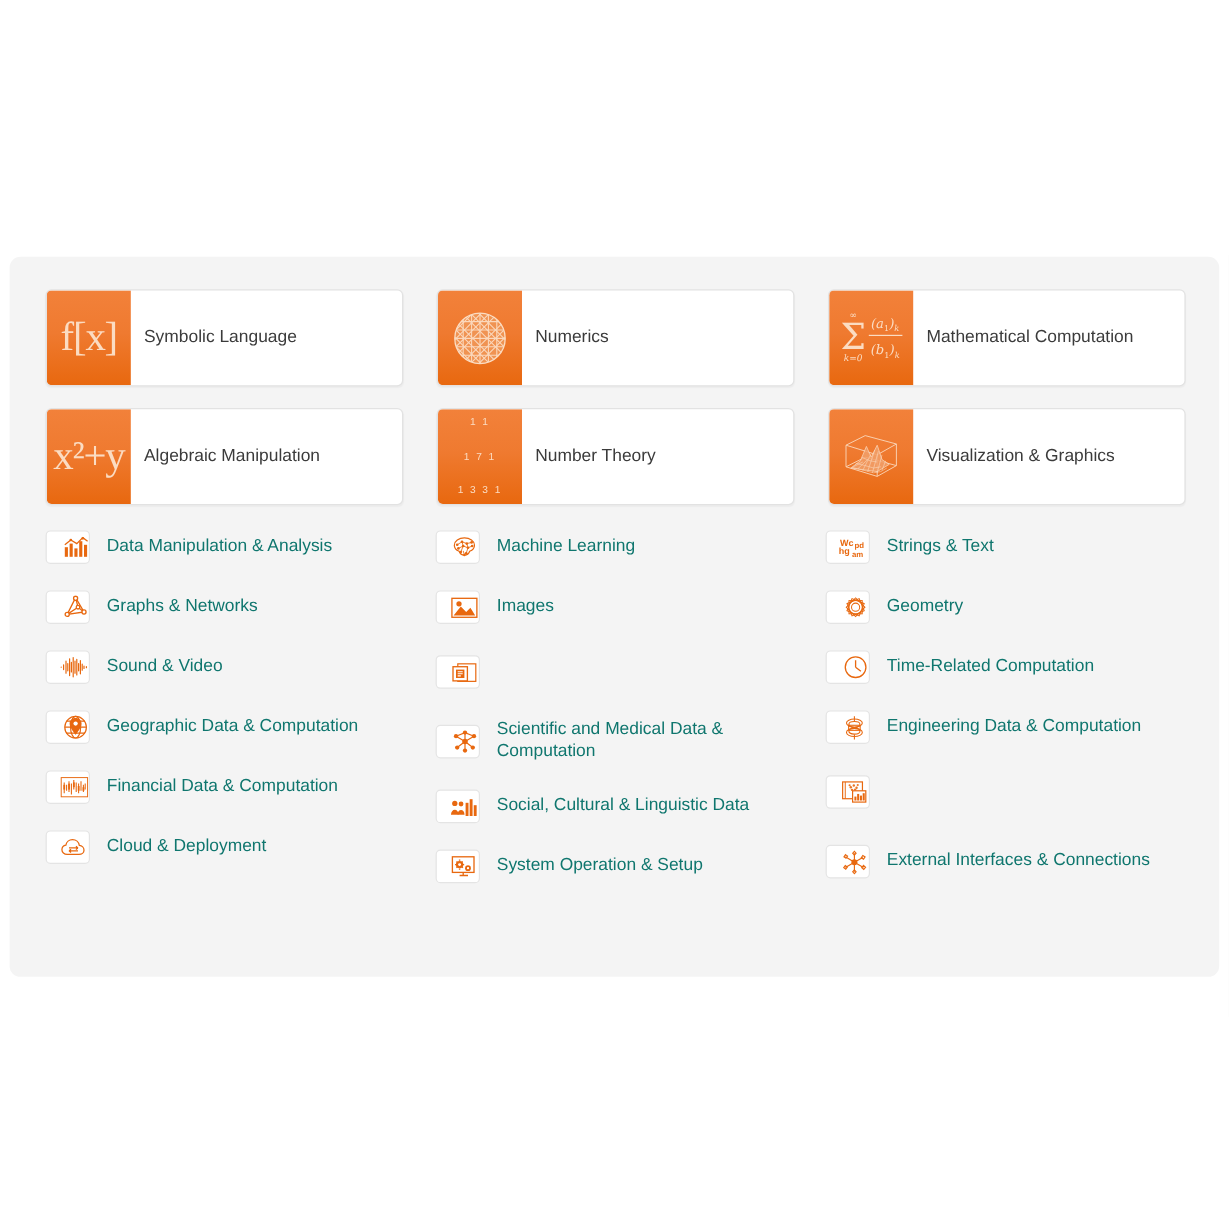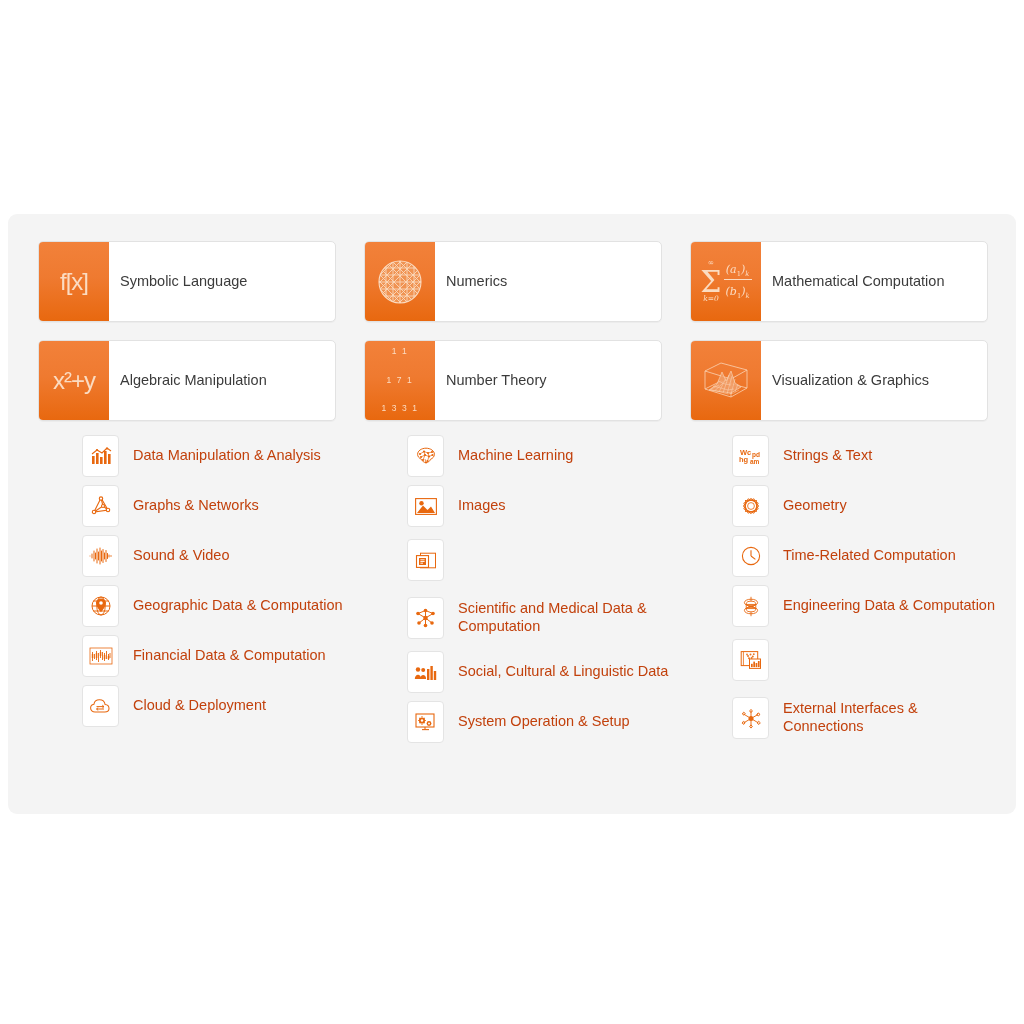--- a/index.html
+++ b/index.html
@@ -48,22 +48,22 @@
   }
   .tile-label{
     flex:1 1 auto;
     display:flex;align-items:center;
     padding-left:11px;padding-right:8px;
     font-size:14.5px;
     color:#3b3b3b;
     line-height:1.2;
   }
   .tile-icon .glyph{
-    font-size:24px;
-    font-family:Liberation Sans, sans-serif;
+    font-size:34px;
+    font-family:Liberation Serif, serif;
     color:#fbdcc2;
     letter-spacing:-1px;
     line-height:1;
   }
   
   .pascal{
     font-family:"Liberation Sans", sans-serif;
     font-size:8.5px;
     line-height:9.6px;
     color:#fbdcc2;
@@ -99,33 +99,32 @@
   .col{display:flex;flex-direction:column;}
   .row{
     display:flex;
     align-items:center;
     min-height:46px;
     padding:2px 0;
   }
   .row.two-line{min-height:54px;}
   .mini{
     flex:0 0 37px;
-    width:37px;height:42px;
+    width:37px;height:28px;
     background:#ffffff;
     border:1px solid #e4e4e4;
     border-radius:4px;
-    display:flex;align-items:center;justify-content:center;
+    display:flex;align-items:center;justify-content:flex-end;
     box-sizing:border-box;
-    margin-left:44px;
   }
   .mini svg{display:block;}
   .row-label{
     padding-left:14px;
     font-size:14.5px;
-    color:#c2410c;
+    color:#0f766e;
     line-height:1.24;
     max-width:250px;
   }
   .col3 .row-label{max-width:245px;}
 </style>
 </head>
 <body>
 
 <div id="panel">
 

